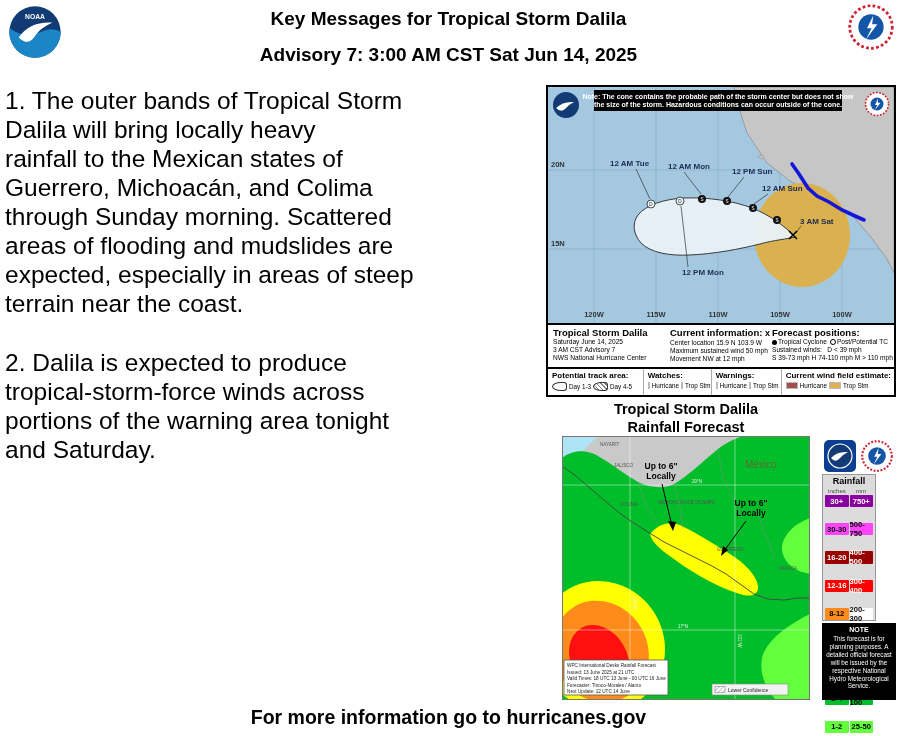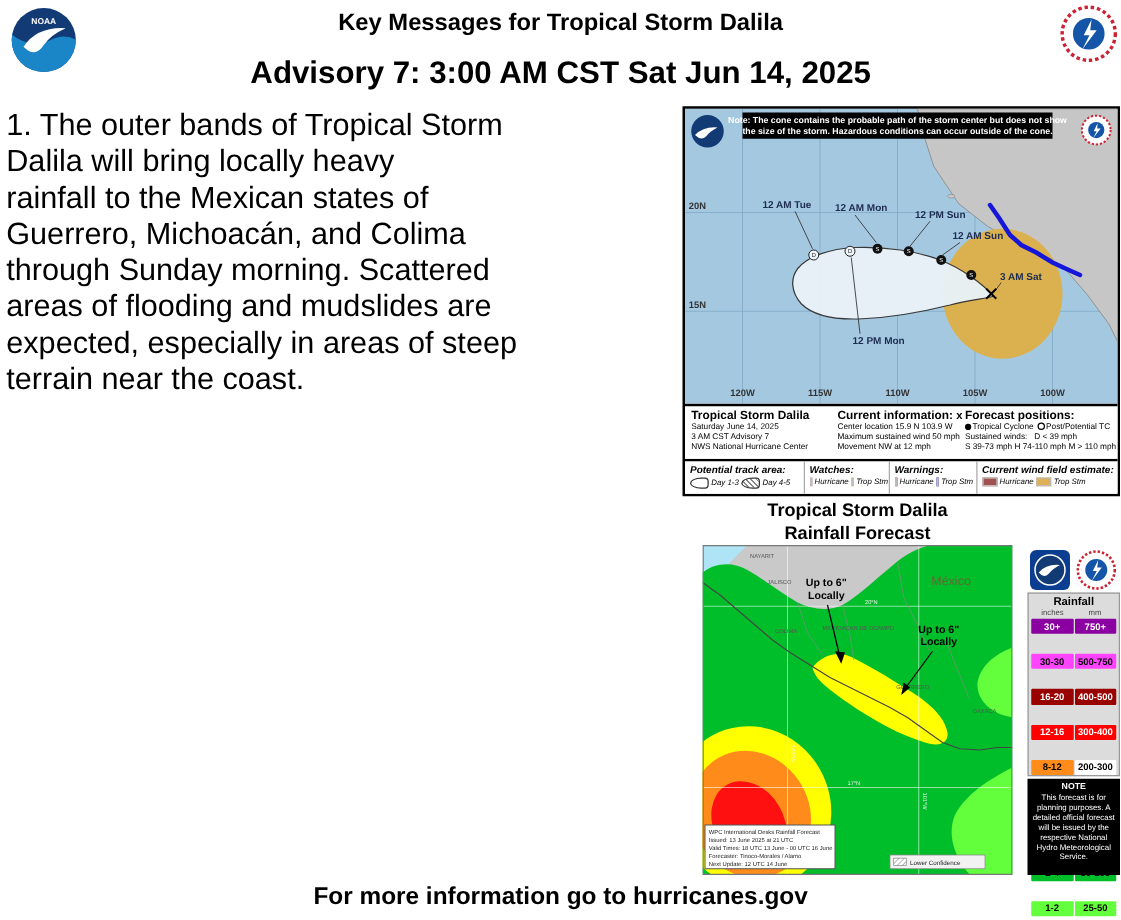--- a/index.html
+++ b/index.html
@@ -2,21 +2,21 @@
 <html><head>
 <meta charset="utf-8">
 <style>
   html,body{margin:0;padding:0;background:#fff;}
   .page{position:relative;width:897px;height:736px;background:#fff;overflow:hidden;
         font-family:"Liberation Sans",sans-serif;color:#000;}
   
   .hdr-title{position:absolute;left:0;right:0;top:8px;text-align:center;
              font-size:19px;font-weight:bold;}
   .hdr-sub{position:absolute;left:0;right:0;top:44px;text-align:center;
-           font-size:25px;font-weight:bold;}
+           font-size:19px;font-weight:bold;}
   .hdr-logo-l{position:absolute;left:8px;top:5px;}
   .hdr-logo-r{position:absolute;left:848px;top:4px;}
   
   .msg{position:absolute;left:5px;width:545px;font-size:24.5px;line-height:29px;
        white-space:pre-line;}
   .msg1{top:86px;}
   .msg2{top:348px;}
   
   .cone-box{position:absolute;left:546px;top:85px;width:350px;height:312px;
             border:2px solid #000;box-sizing:border-box;background:#fff;}
@@ -25,39 +25,39 @@
   .ic{position:absolute;top:2px;}
   .ic1{left:5px;}.ic2{left:122px;}.ic3{left:224px;width:122px;}
   .info-title{font-size:9.5px;font-weight:bold;line-height:11px;white-space:nowrap;}
   .info-line{font-size:6.6px;line-height:7.9px;white-space:nowrap;}
   .dot{display:inline-block;width:5px;height:5px;border-radius:50%;background:#000;
        vertical-align:middle;margin-right:1px;}
   .odot{display:inline-block;width:4px;height:4px;border-radius:50%;background:#fff;
         border:1px solid #000;vertical-align:middle;margin:0 1px 0 3px;}
   .xmark{font-weight:bold;font-size:9px;}
   .cone-legend{display:flex;height:26px;border-top:2px solid #000;background:#fff;}
-  .lgg{padding:2px 3px 0 4px;box-sizing:border-box;font-style:italic;}
+  .lgg{padding:2px 3px 0 4px;box-sizing:border-box;}
   .lgg + .lgg{border-left:1px solid #aaa;}
   .lg-title{font-size:8px;font-weight:bold;line-height:9px;white-space:nowrap;}
   .lg-row{display:flex;align-items:center;gap:2px;font-size:6.3px;margin-top:2px;
           white-space:nowrap;}
   .sw{width:12px;height:7px;display:inline-block;border:1px solid #bbb;box-sizing:border-box;}
   .sw-cone{width:15px;height:9px;display:inline-block;background:#fff;border:1px solid #333;
            border-radius:60% 20% 20% 60% / 50% 35% 35% 50%;box-sizing:border-box;}
   .sw-hatch{width:15px;height:9px;display:inline-block;border:1px solid #333;
             background:repeating-linear-gradient(45deg,#888 0 1px,#fff 1px 3px);
             border-radius:60% 20% 20% 60% / 50% 35% 35% 50%;box-sizing:border-box;}
   
   .rain-title{position:absolute;left:562px;top:400px;width:248px;text-align:center;
               font-weight:bold;font-size:14.5px;line-height:18px;}
   .rain-svg{position:absolute;left:562px;top:436px;}
   .rs-noaa{position:absolute;left:824px;top:440px;width:32px;height:32px;background:#0b3d91;
            border-radius:5px;display:flex;align-items:center;justify-content:center;}
   .rs-nws{position:absolute;left:861px;top:440px;width:32px;height:32px;}
-  .rl{position:absolute;left:822px;top:474px;width:74px;height:147px;background:#dcdcdc;
+  .rl{position:absolute;left:822px;top:474px;width:54px;height:147px;background:#dcdcdc;
       border:1px solid #999;box-sizing:border-box;padding:1px 2px;}
   .rl-title{font-size:9px;font-weight:bold;text-align:center;line-height:11px;}
   .rl-head{display:flex;font-size:6.2px;color:#444;line-height:7px;margin-bottom:1px;}
   .rl-head span{flex:1;text-align:center;}
   .rl-row{display:flex;gap:1px;margin-bottom:16px;}
   .rl-cell{flex:1;height:12.2px;font-size:7.6px;font-weight:bold;display:flex;
            align-items:center;justify-content:center;border-radius:1px;}
   .rl-note{position:absolute;left:822px;top:623px;width:74px;height:77px;background:#000;
            color:#fff;text-align:center;box-sizing:border-box;padding:3px 3px;}
   .rl-note-title{font-size:7px;font-weight:bold;}
@@ -97,20 +97,24 @@
   </div>
 
   <div class="msg msg1">1. The outer bands of Tropical Storm
 Dalila will bring locally heavy
 rainfall to the Mexican states of
 Guerrero, Michoacán, and Colima
 through Sunday morning. Scattered
 areas of flooding and mudslides are
 expected, especially in areas of steep
 terrain near the coast.</div>
+  <div class="msg msg2">2. Dalila is expected to produce
+tropical-storm-force winds across
+portions of the warning area tonight
+and Saturday.</div>
 
   <div class="cone-box">
     <svg class="cone-svg" viewBox="0 0 346 236">
 
       <rect x="0" y="0" width="346" height="236" fill="#a5c8e1"></rect>
 
       <g stroke="#7da7c4" stroke-width="0.6">
         <line x1="46" y1="0" x2="46" y2="236"></line>
           <line x1="108" y1="0" x2="108" y2="236"></line>
         <line x1="170" y1="0" x2="170" y2="236"></line>

